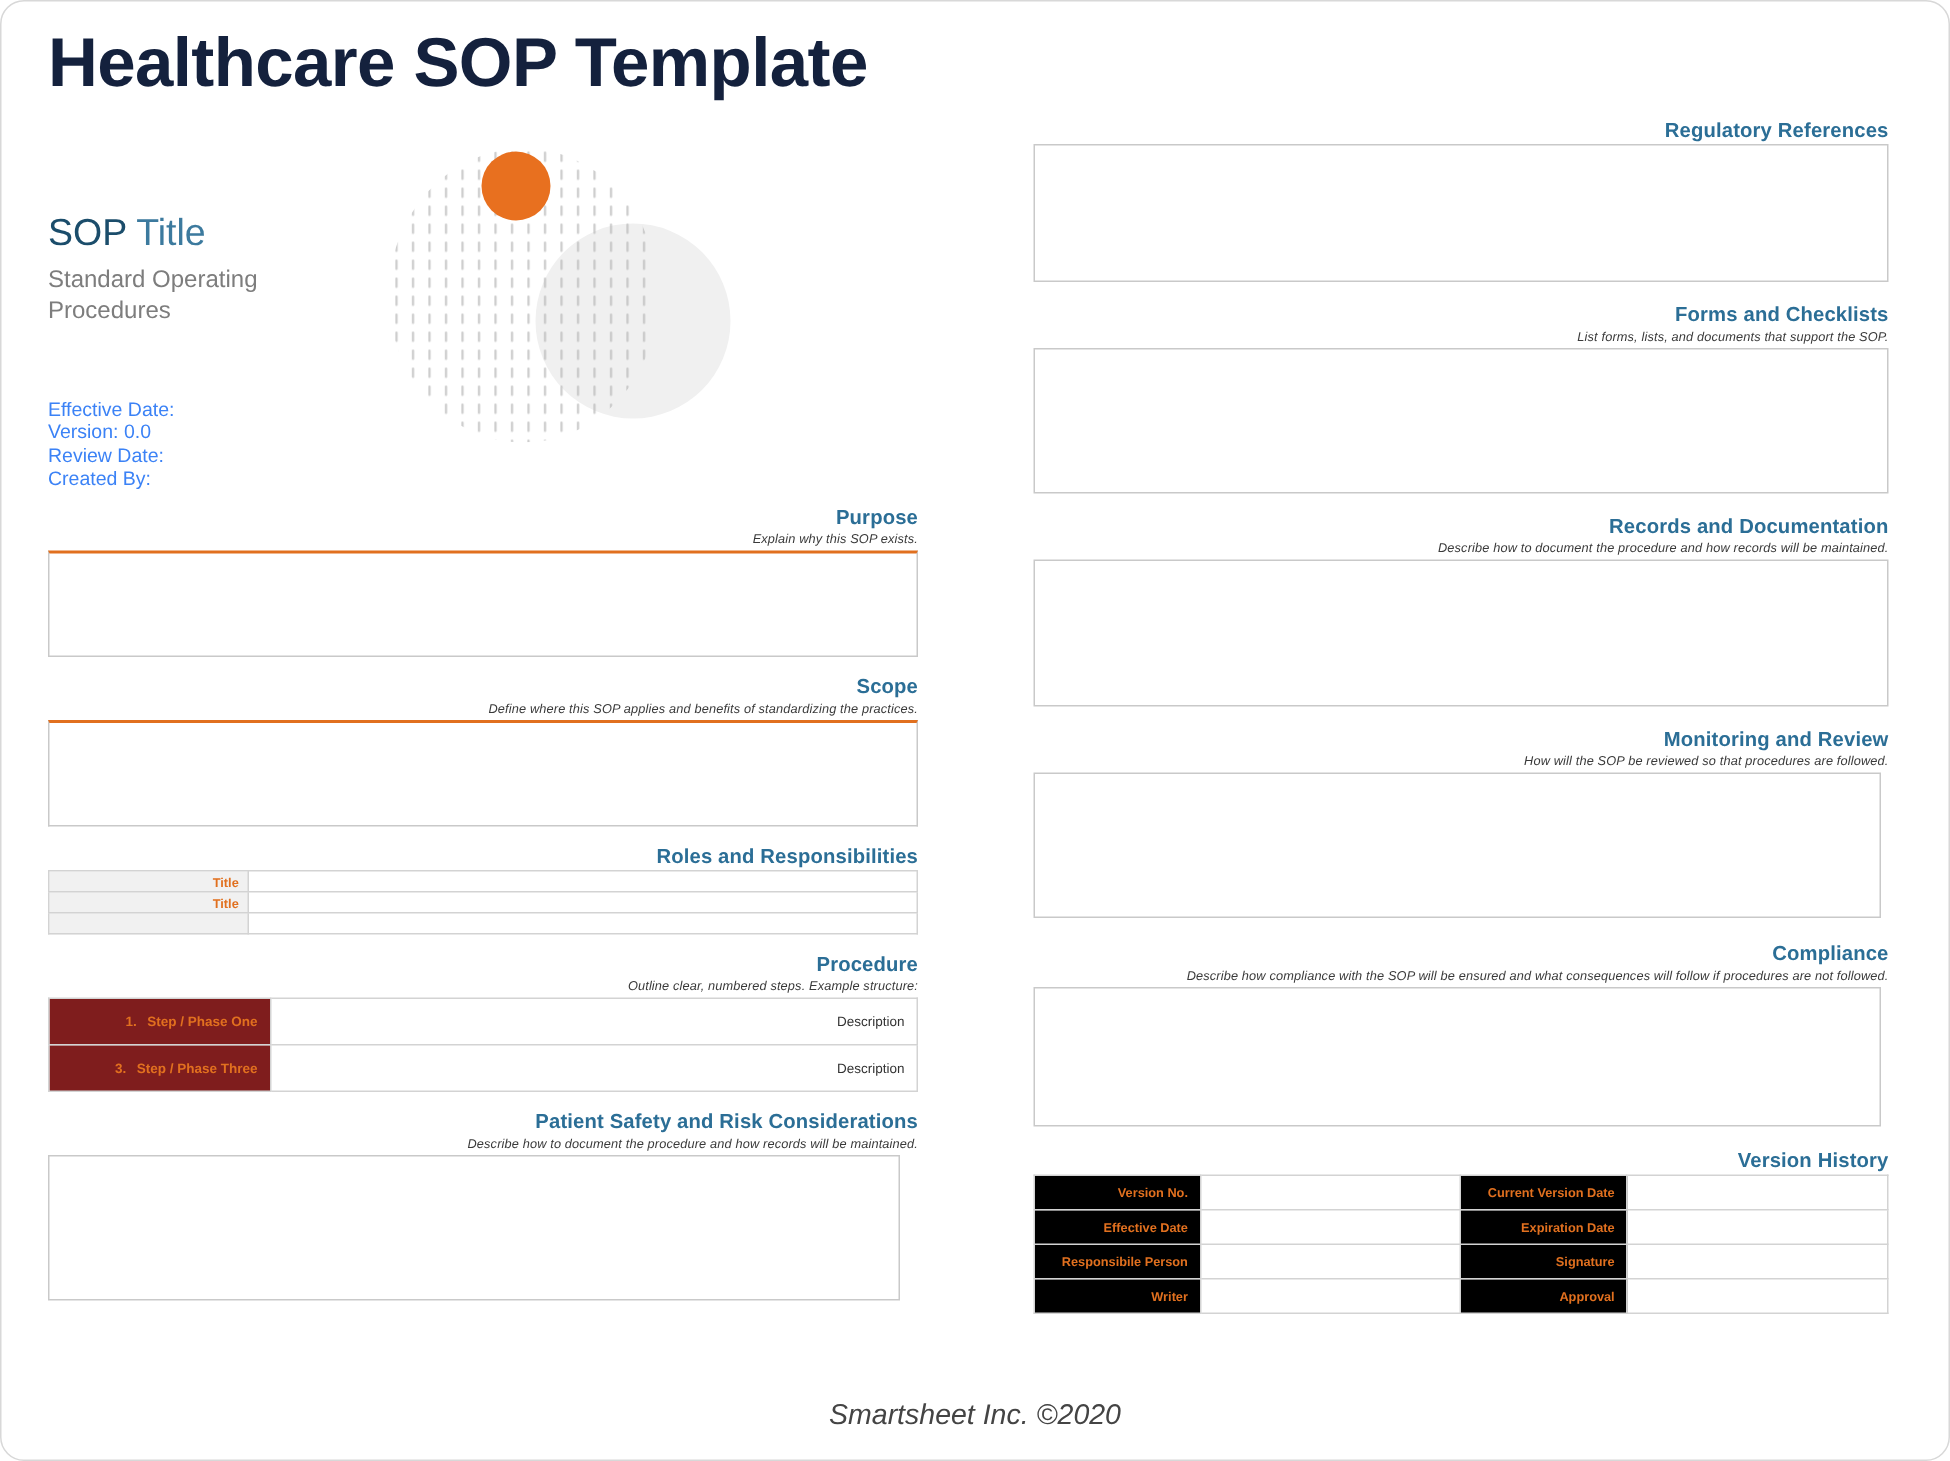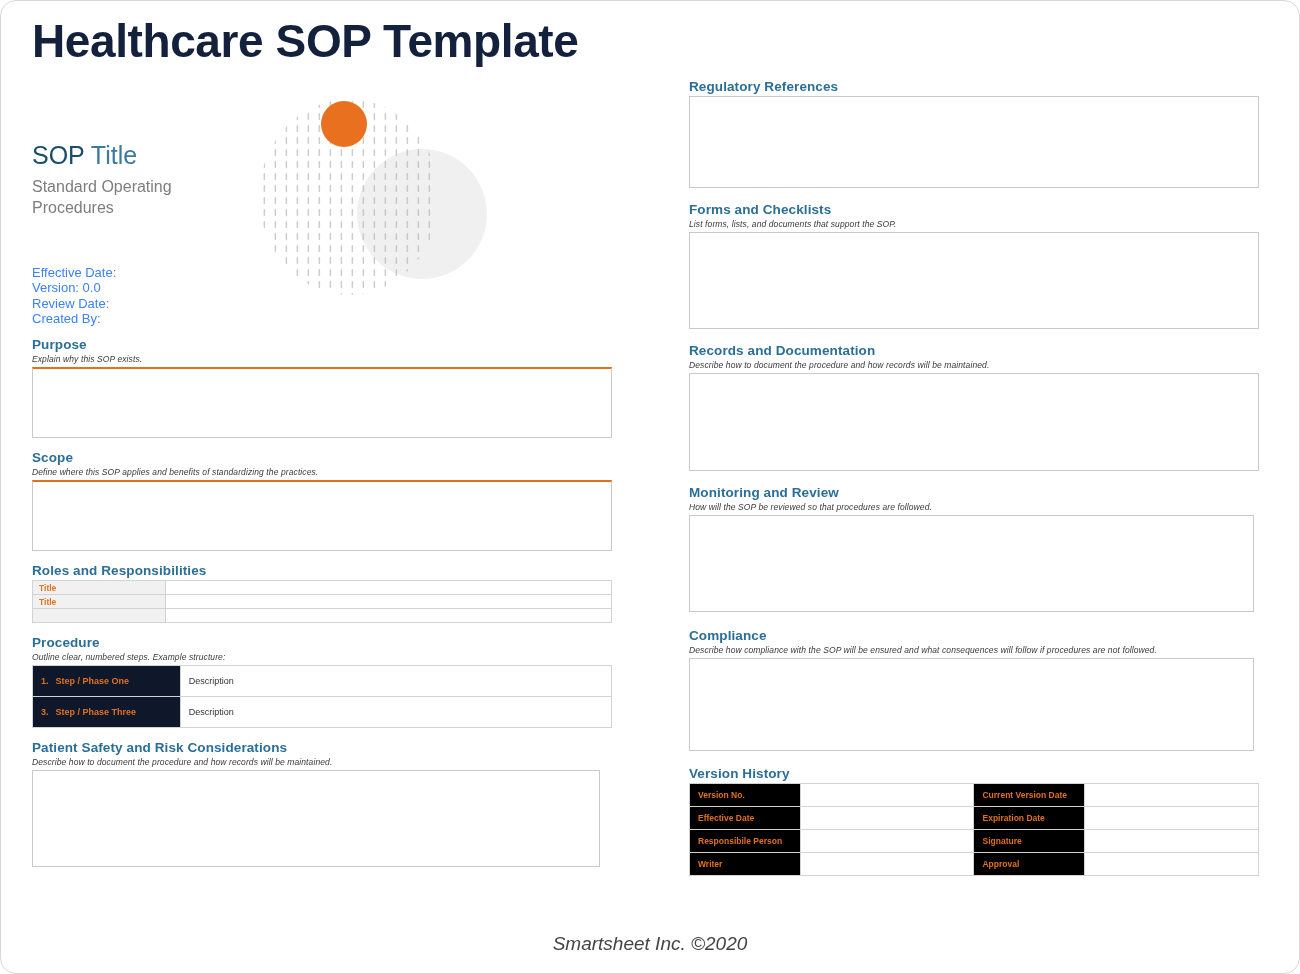--- a/index.html
+++ b/index.html
@@ -88,21 +88,21 @@
   .deco-orange-circle {
     position: absolute;
     left: 84px; top: 4px;
     width: 46px; height: 46px;
     border-radius: 50%;
     background: #e8701f;
     z-index: 2;
   }
 
   
-  .sec { margin-bottom: 12px; }
+  .sec { margin-bottom: 12px; text-align: right; }
 
   .sec-h {
     font-size: 13.5px;
     font-weight: bold;
     color: #2b6e96;
     margin-bottom: 2px;
     letter-spacing: .1px;
   }
   .sec-sub {
     font-size: 8.5px;
@@ -127,21 +127,21 @@
     width: 23%;
     background: #f1f1f1;
     color: #e1701f;
     font-weight: bold;
     padding: 1px 6px;
   }
 
   .proc-tbl td { height: 31px; font-size: 9px; vertical-align: middle; }
   .proc-tbl td.step {
     width: 25.5%;
-    background: #0f172a;
+    background: #7f1d1d;
     color: #e1701f;
     font-weight: bold;
     padding: 0 8px;
   }
   .proc-tbl td.step .num { margin-right: 7px; }
   .proc-tbl td.desc { color: #333; padding: 0 8px; }
 
   .ver-tbl td { height: 23px; font-size: 8.5px; }
   .ver-tbl td.lbl {
     width: 19.5%;

